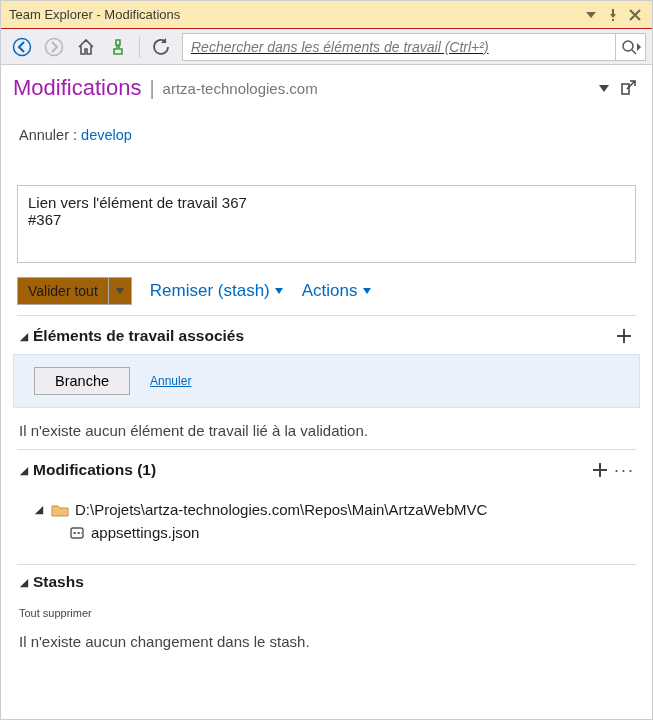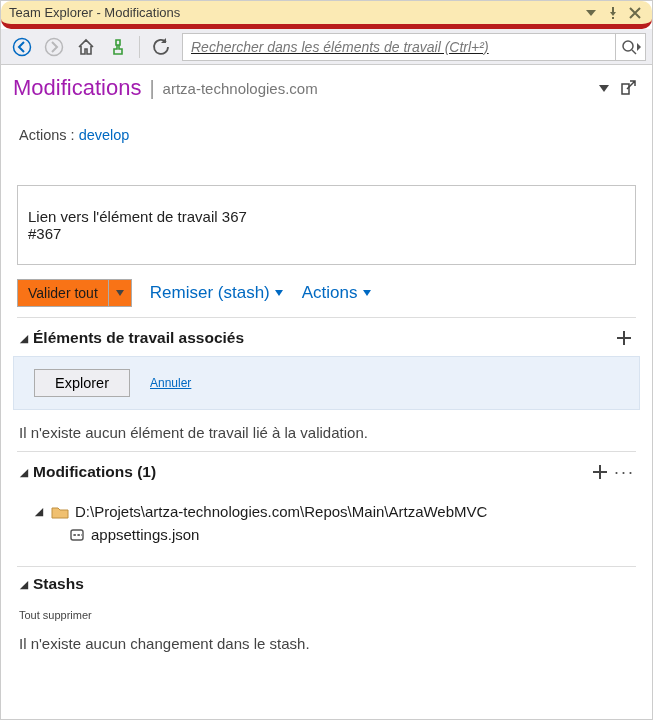--- a/index.html
+++ b/index.html
@@ -13,22 +13,21 @@
     border: 1px solid #ccc;
     color: #1b1b1b;
   }
   
   .titlebar {
     background: #fbeab4;
     height: 28px;
     display: flex;
     align-items: center;
     padding: 0 6px 0 8px;
-    border-bottom: 5px solid #b91c1c;
-    border-radius: 10px;
+    border-bottom: 1px solid #b91c1c;
   }
   .titlebar .title { flex: 1; font-size: 13px; color: #3a3a3a; }
   .titlebar .win-btn {
     width: 22px; height: 22px; display:flex; align-items:center; justify-content:center;
     color: #5a5a3a; cursor: default;
   }
   
   .toolbar {
     background: #eeeef2;
     height: 36px;
@@ -88,34 +87,34 @@
   
   .content { padding: 4px 16px 10px 16px; }
   .branch-row {
     font-size: 14.5px; margin: 14px 2px 10px 2px;
   }
   .branch-label { color:#444; }
   .branch-link { color:#0069c2; }
   .commit-msg {
     border: 1px solid #c5c5c5;
     min-height: 78px;
-    padding: 22px 10px;
+    padding: 8px 10px;
     font-size: 15px;
     color:#222;
     margin-bottom: 14px;
     white-space: pre-wrap;
     margin-top: 42px;
   }
   .action-row {
     display:flex; align-items:center; gap: 18px;
     margin-bottom: 10px;
   }
   .split-btn {
     display:flex; border:1px solid #acacac; height:28px;
-    background:#f97316;
+    background:#a16207;
   }
   .split-btn .main {
     padding: 0 10px; display:flex; align-items:center; font-size:14px;
     border-right:1px solid #acacac;
   }
   .split-btn .drop {
     width: 22px; display:flex; align-items:center; justify-content:center;
   }
   .link-drop { color:#0069c2; font-size:17px; display:flex; align-items:center; gap:4px;}
   
@@ -241,21 +240,21 @@
     <svg width="18" height="18" viewBox="0 0 18 18">
         <path d="M3 5 h7 v10 h-7 Z" fill="none" stroke="#444" stroke-width="1.5"></path>
         <path d="M8 10 L16 2 M11 2 h5 v5" fill="none" stroke="#444" stroke-width="1.5"></path>
       </svg>
   </div>
 </div>
 
 <div class="content">
 
   <div class="branch-row">
-    <span class="branch-label">Actions : </span>
+    <span class="branch-label">Annuler : </span>
     <span class="branch-link">develop</span>
   </div>
 
   <div class="commit-msg">Lien vers l'élément de travail 367
 #367</div>
 
   <div class="action-row">
     <div class="split-btn">
       <div class="main">Valider tout</div>
       <div class="drop">
@@ -282,21 +281,21 @@
     <span class="tri">◢</span>
     <span class="sec-title">Éléments de travail associés</span>
     <div class="sec-btn">
       <svg width="16" height="16" viewBox="0 0 16 16">
           <path d="M8 1 v14 M1 8 h14" stroke="#444" stroke-width="2"></path>
         </svg>
     </div>
   </div>
   <div class="assoc-body">
     <div class="assoc-actions">
-      <button class="btn">Explorer</button>
+      <button class="btn">Branche</button>
       <span class="link">Annuler</span>
     </div>
   </div>
   <div class="note">Il n'existe aucun élément de travail lié à la validation.</div>
 
   <div class="section-hdr">
     <span class="tri">◢</span>
     <span class="sec-title">Modifications (1)</span>
     <div class="sec-btn">
       <svg width="16" height="16" viewBox="0 0 16 16">

